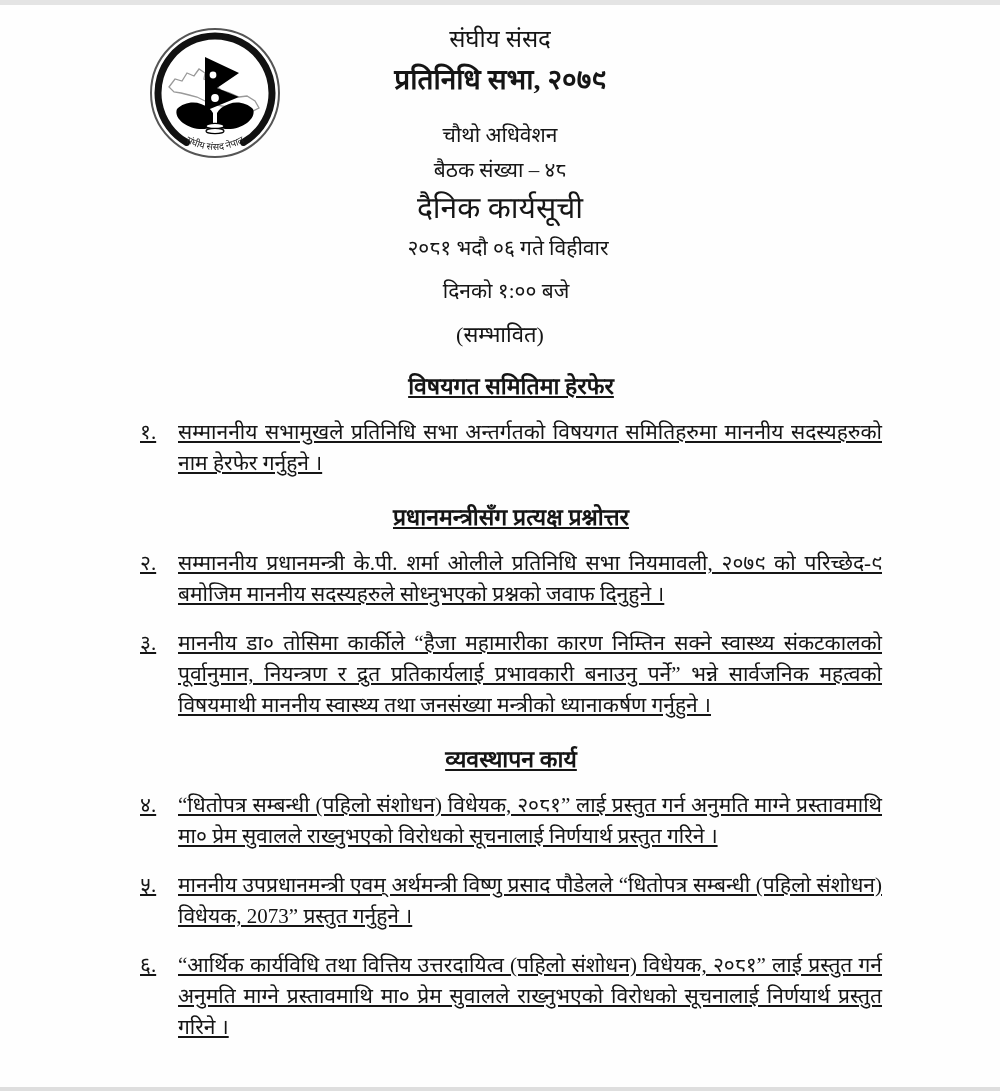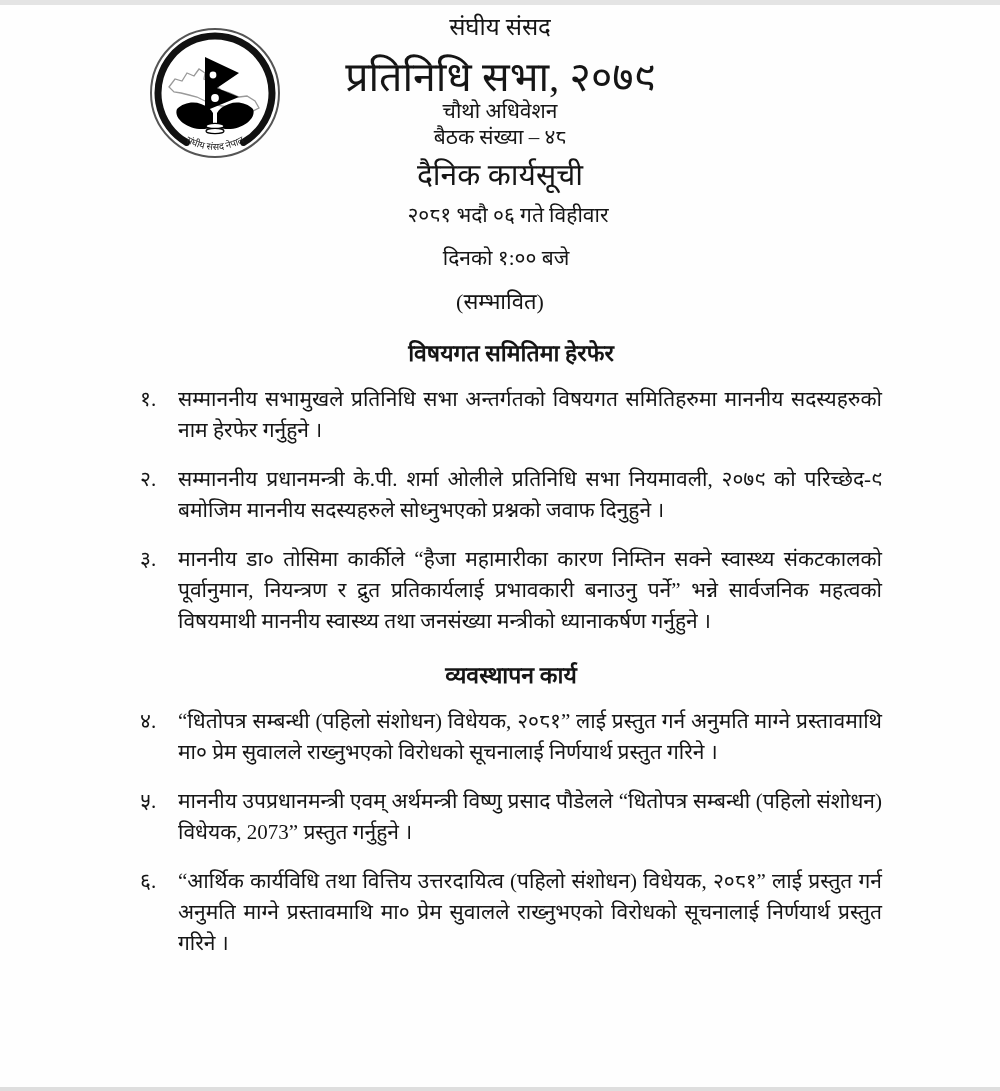--- a/index.html
+++ b/index.html
@@ -11,31 +11,31 @@
     border-top:5px solid #e4e4e4;
     border-bottom:4px solid #dedede;
     overflow:hidden;
     font-family:"Liberation Serif","DejaVu Serif",serif;
     color:#151515;
   }
   .emblem {
     position:absolute; left:147px; top:18px;
     width:136px; height:140px;
   }
-  .header { text-align:center; padding-top:7px; }
+  .header { text-align:center; padding-top:19px; }
   .org-line       { font-size:24px; line-height:30px; }
-  .house-title    { font-size:41px; line-height:36px; font-weight:normal; margin-top:17px; }
-  .session-line   { font-size:21px; line-height:26px; margin-top:3px; }
-  .meeting-line   { font-size:21px; line-height:26px; margin-top:0; }
+  .house-title    { font-size:28px; line-height:36px; font-weight:bold; margin-top:8px; }
+  .session-line   { font-size:21px; line-height:26px; margin-top:24px; }
+  .meeting-line   { font-size:21px; line-height:26px; margin-top:9px; }
   .doc-title      { font-size:30px; line-height:36px; font-weight:normal; margin-top:7px; }
   .date-line      { font-size:21px; line-height:26px; margin-top:9px;margin-left:16px; }
   .time-line      { font-size:21px; line-height:26px; margin-top:17px;margin-left:12px; }
   .tentative-line { font-size:22px; line-height:27px; font-weight:normal; margin-top:17px; }
 
-  .content { padding:0 118px 0 140px; }
+  .content { padding:0 118px 0 140px;text-decoration:underline; }
   .section-heading {
     text-align:center; font-weight:bold;
     font-size:23px; line-height:28px;
     margin:25px 0 12px 0;
   }
   .item {
     display:flex; align-items:flex-start;
     font-size:21px; line-height:31px;
     margin:16px 0 18px 0;
   }
@@ -83,20 +83,21 @@
 
     <div class="section">
       <div class="section-heading">विषयगत समितिमा हेरफेर</div>
       <div class="item">
         <span class="item-number">१.</span>
         <span class="item-text">सम्माननीय सभामुखले प्रतिनिधि सभा अन्तर्गतको विषयगत समितिहरुमा माननीय सदस्यहरुको नाम हेरफेर गर्नुहुने ।</span>
       </div>
     </div>
 
     <div class="section">
+      <div class="section-heading">प्रधानमन्त्रीसँग प्रत्यक्ष प्रश्नोत्तर</div>
       <div class="item">
         <span class="item-number">२.</span>
         <span class="item-text">सम्माननीय प्रधानमन्त्री के.पी. शर्मा ओलीले प्रतिनिधि सभा नियमावली, २०७९ को परिच्छेद-९ बमोजिम माननीय सदस्यहरुले सोध्नुभएको प्रश्नको जवाफ दिनुहुने ।</span>
       </div>
     </div>
 
     <div class="section">
       <div class="item">
         <span class="item-number">३.</span>
         <span class="item-text">माननीय डा० तोसिमा कार्कीले “हैजा महामारीका कारण निम्तिन सक्ने स्वास्थ्य संकटकालको पूर्वानुमान, नियन्त्रण र द्रुत प्रतिकार्यलाई प्रभावकारी बनाउनु पर्ने” भन्ने सार्वजनिक महत्वको विषयमाथी माननीय स्वास्थ्य तथा जनसंख्या मन्त्रीको ध्यानाकर्षण गर्नुहुने ।</span>

